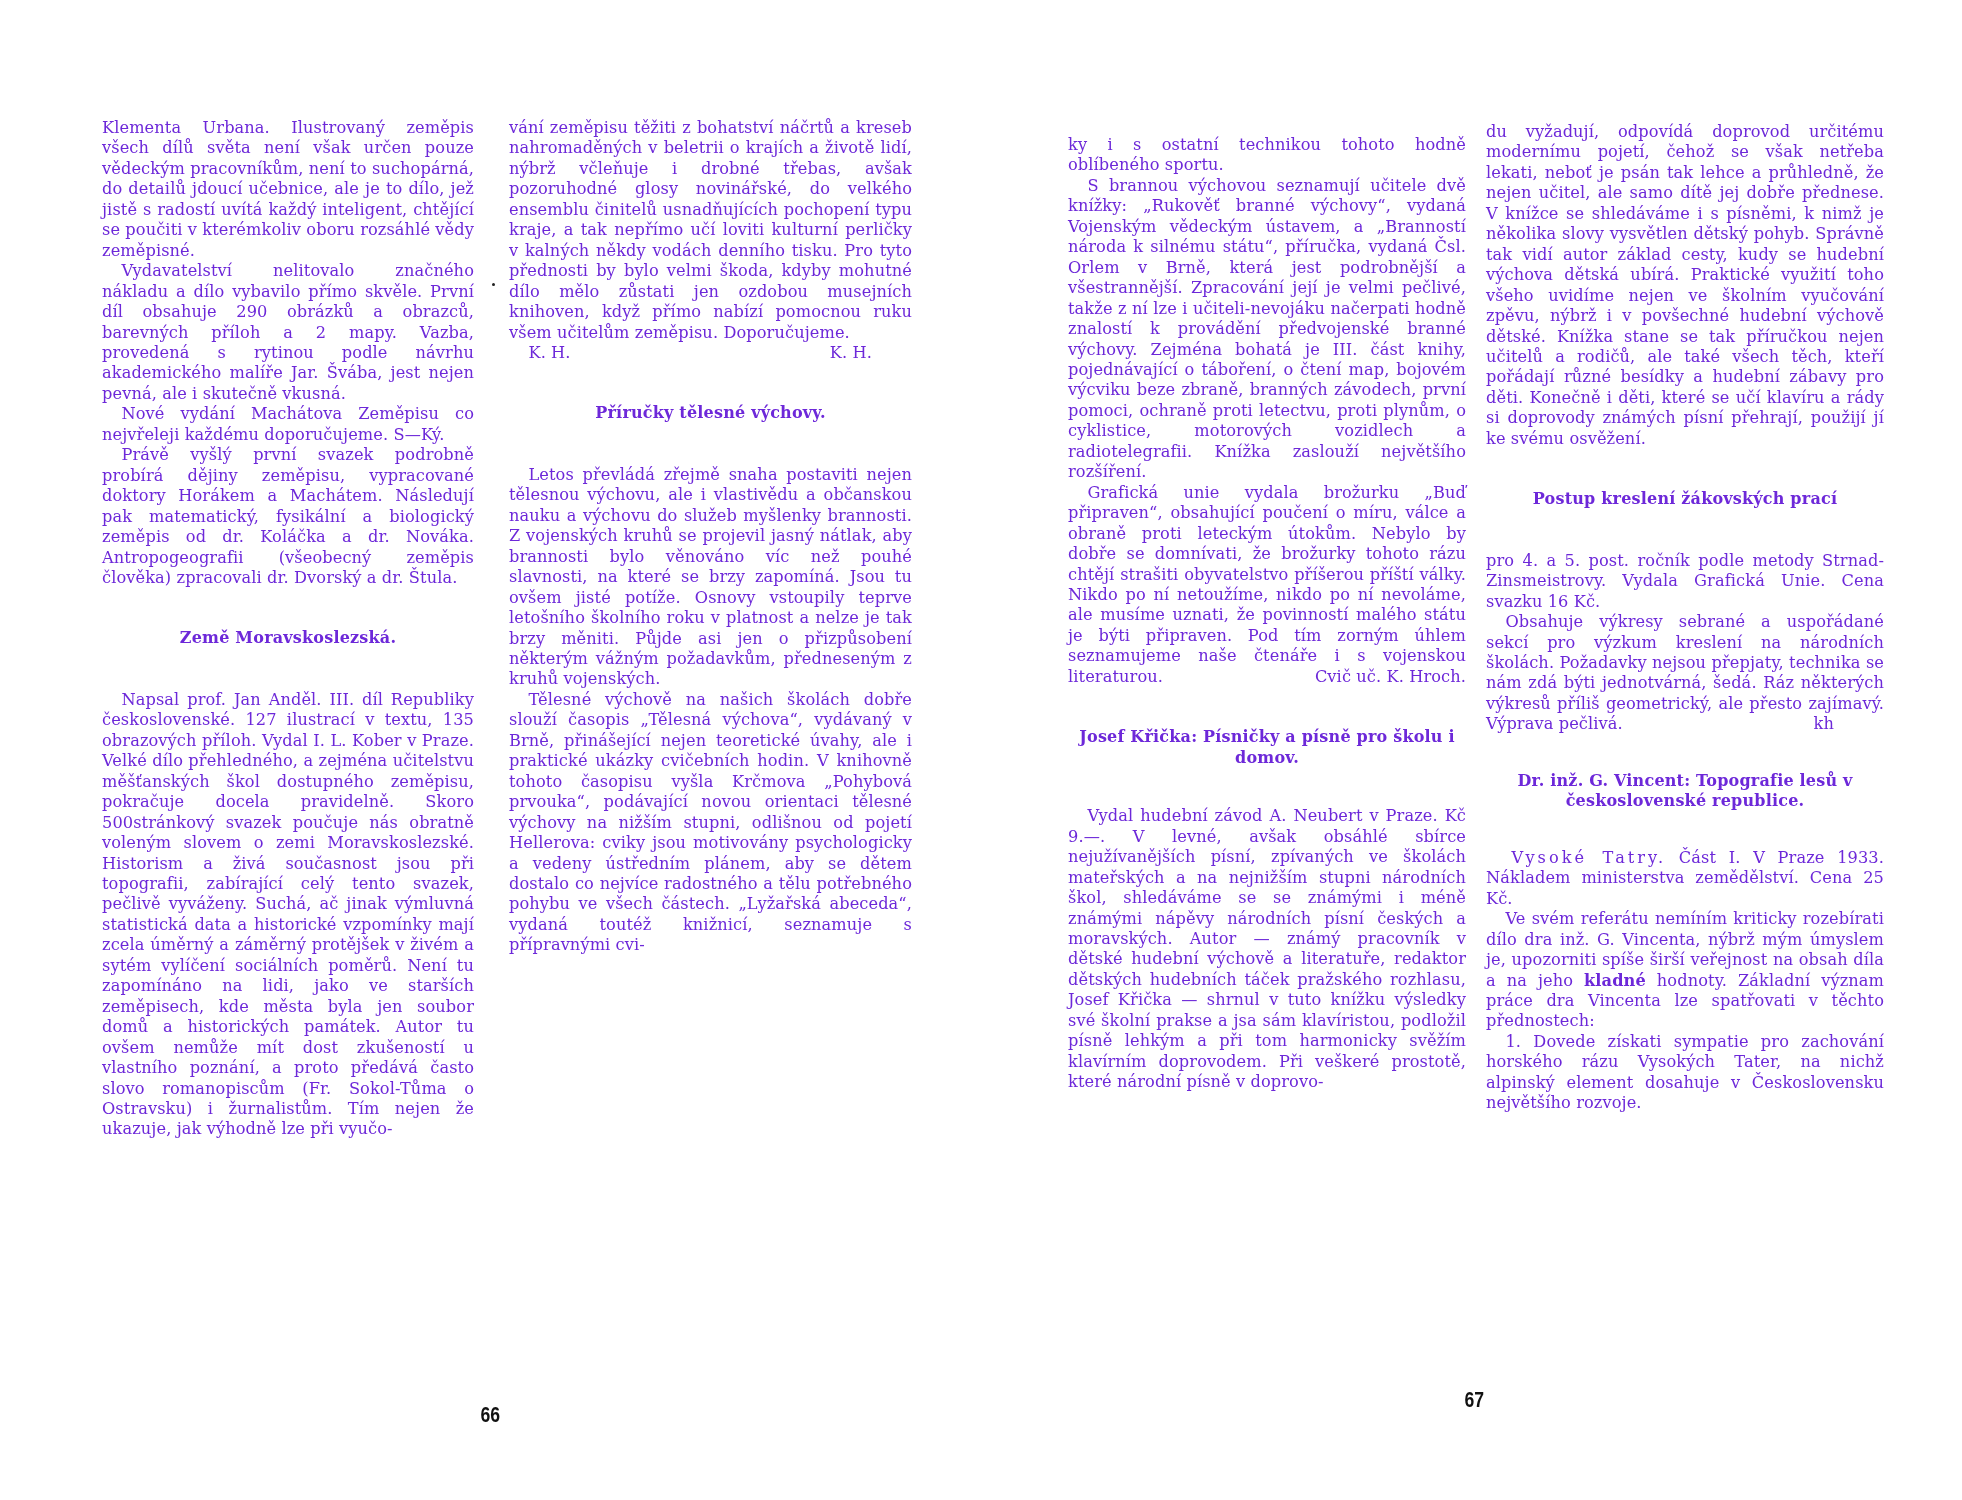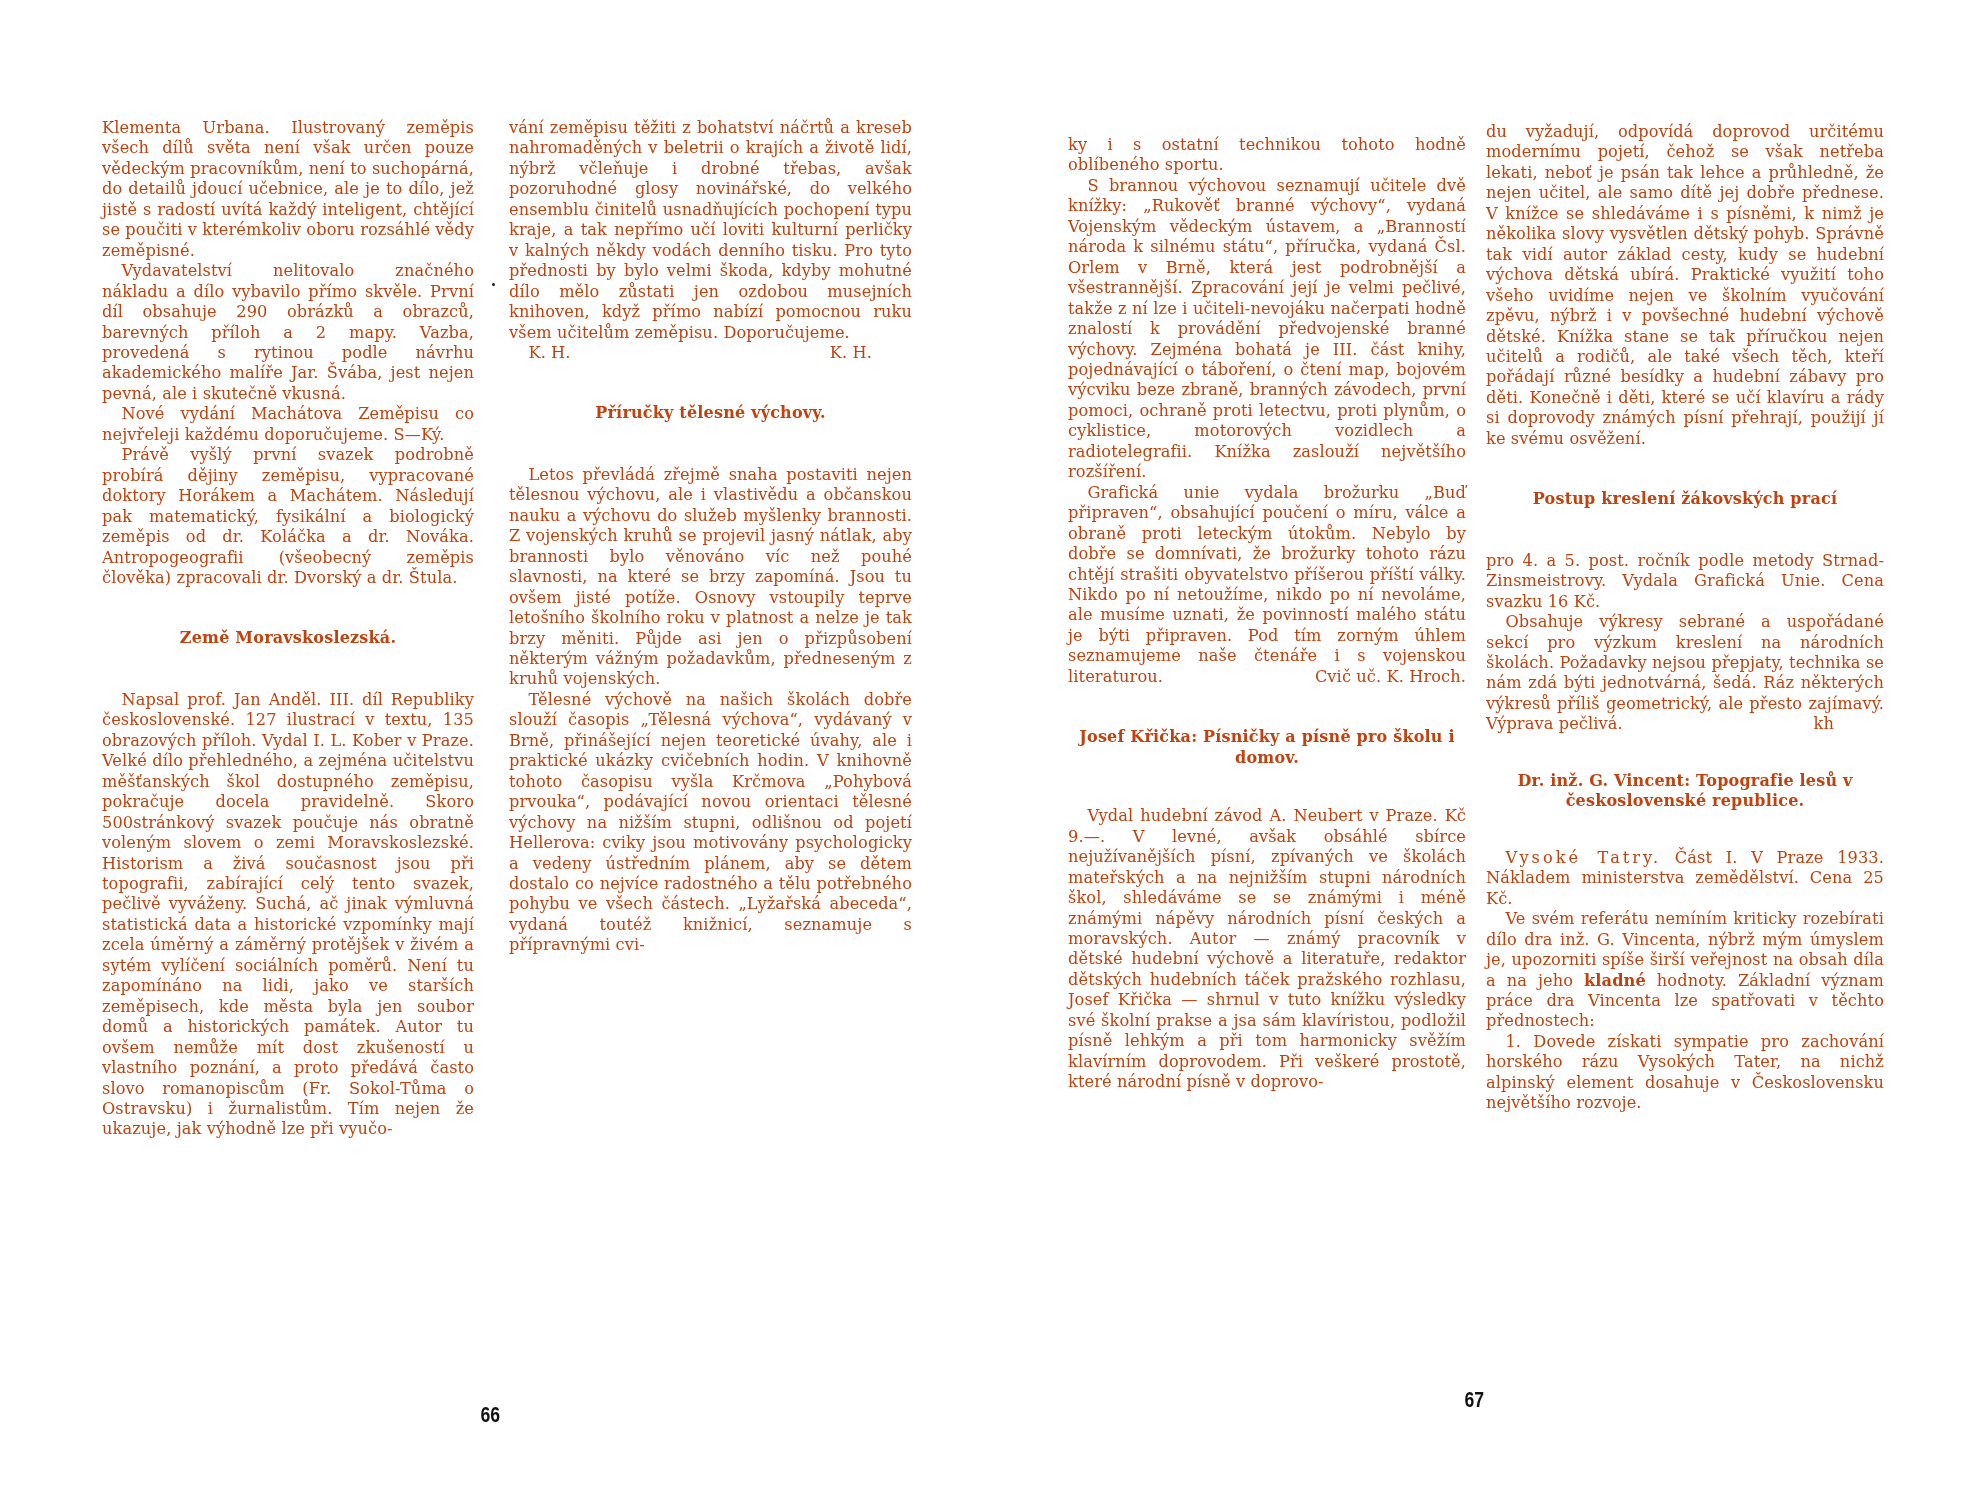--- a/index.html
+++ b/index.html
@@ -5,39 +5,39 @@
   html, body { margin: 0; padding: 0; background: #ffffff; }
   body { width: 1962px; height: 1500px; position: relative; overflow: hidden; }
   .page { position: absolute; top: 0; height: 1500px; }
   #page-66 { left: 0; width: 981px; }
   #page-67 { left: 981px; width: 981px; }
   .col {
     position: absolute;
     font-family: "DejaVu Serif", "Liberation Serif", serif;
     font-size: 16.2px;
     line-height: 20.45px;
-    color: #c2410c;
+    color: #6d28d9;
     text-align: justify;
     hyphens: none;
     letter-spacing: 0.1px;
   }
   .col p { margin: 0; text-indent: 1.2em; }
   .col p.noindent { text-indent: 0; }
   .col .sig { display: block; text-align: left; padding-right: 40px; }
   .col h2 {
     font-family: "DejaVu Serif", "Liberation Serif", serif;
     font-size: 16px;
     font-weight: bold;
     text-align: center;
     margin: 40px 0 41px 0;
     line-height: 20.5px;
     letter-spacing: 0.2px;
   }
   .b { font-weight: bold; }
-  .spaced { letter-spacing: 3px; }
+  .spaced { letter-spacing: 3px; margin-left: 6px; }
   
   #c66a { left: 102px; top: 118px; width: 372px; }
   #c66b { left: 509px; top: 118px; width: 403px; }
   
   #c67a { left: 87px; top: 135px; width: 398px; }
   #c67b { left: 505px; top: 122px; width: 398px; }
   .pagenum {
     position: absolute;
     font-family: "Liberation Sans", "DejaVu Sans", sans-serif;
     font-weight: bold;

